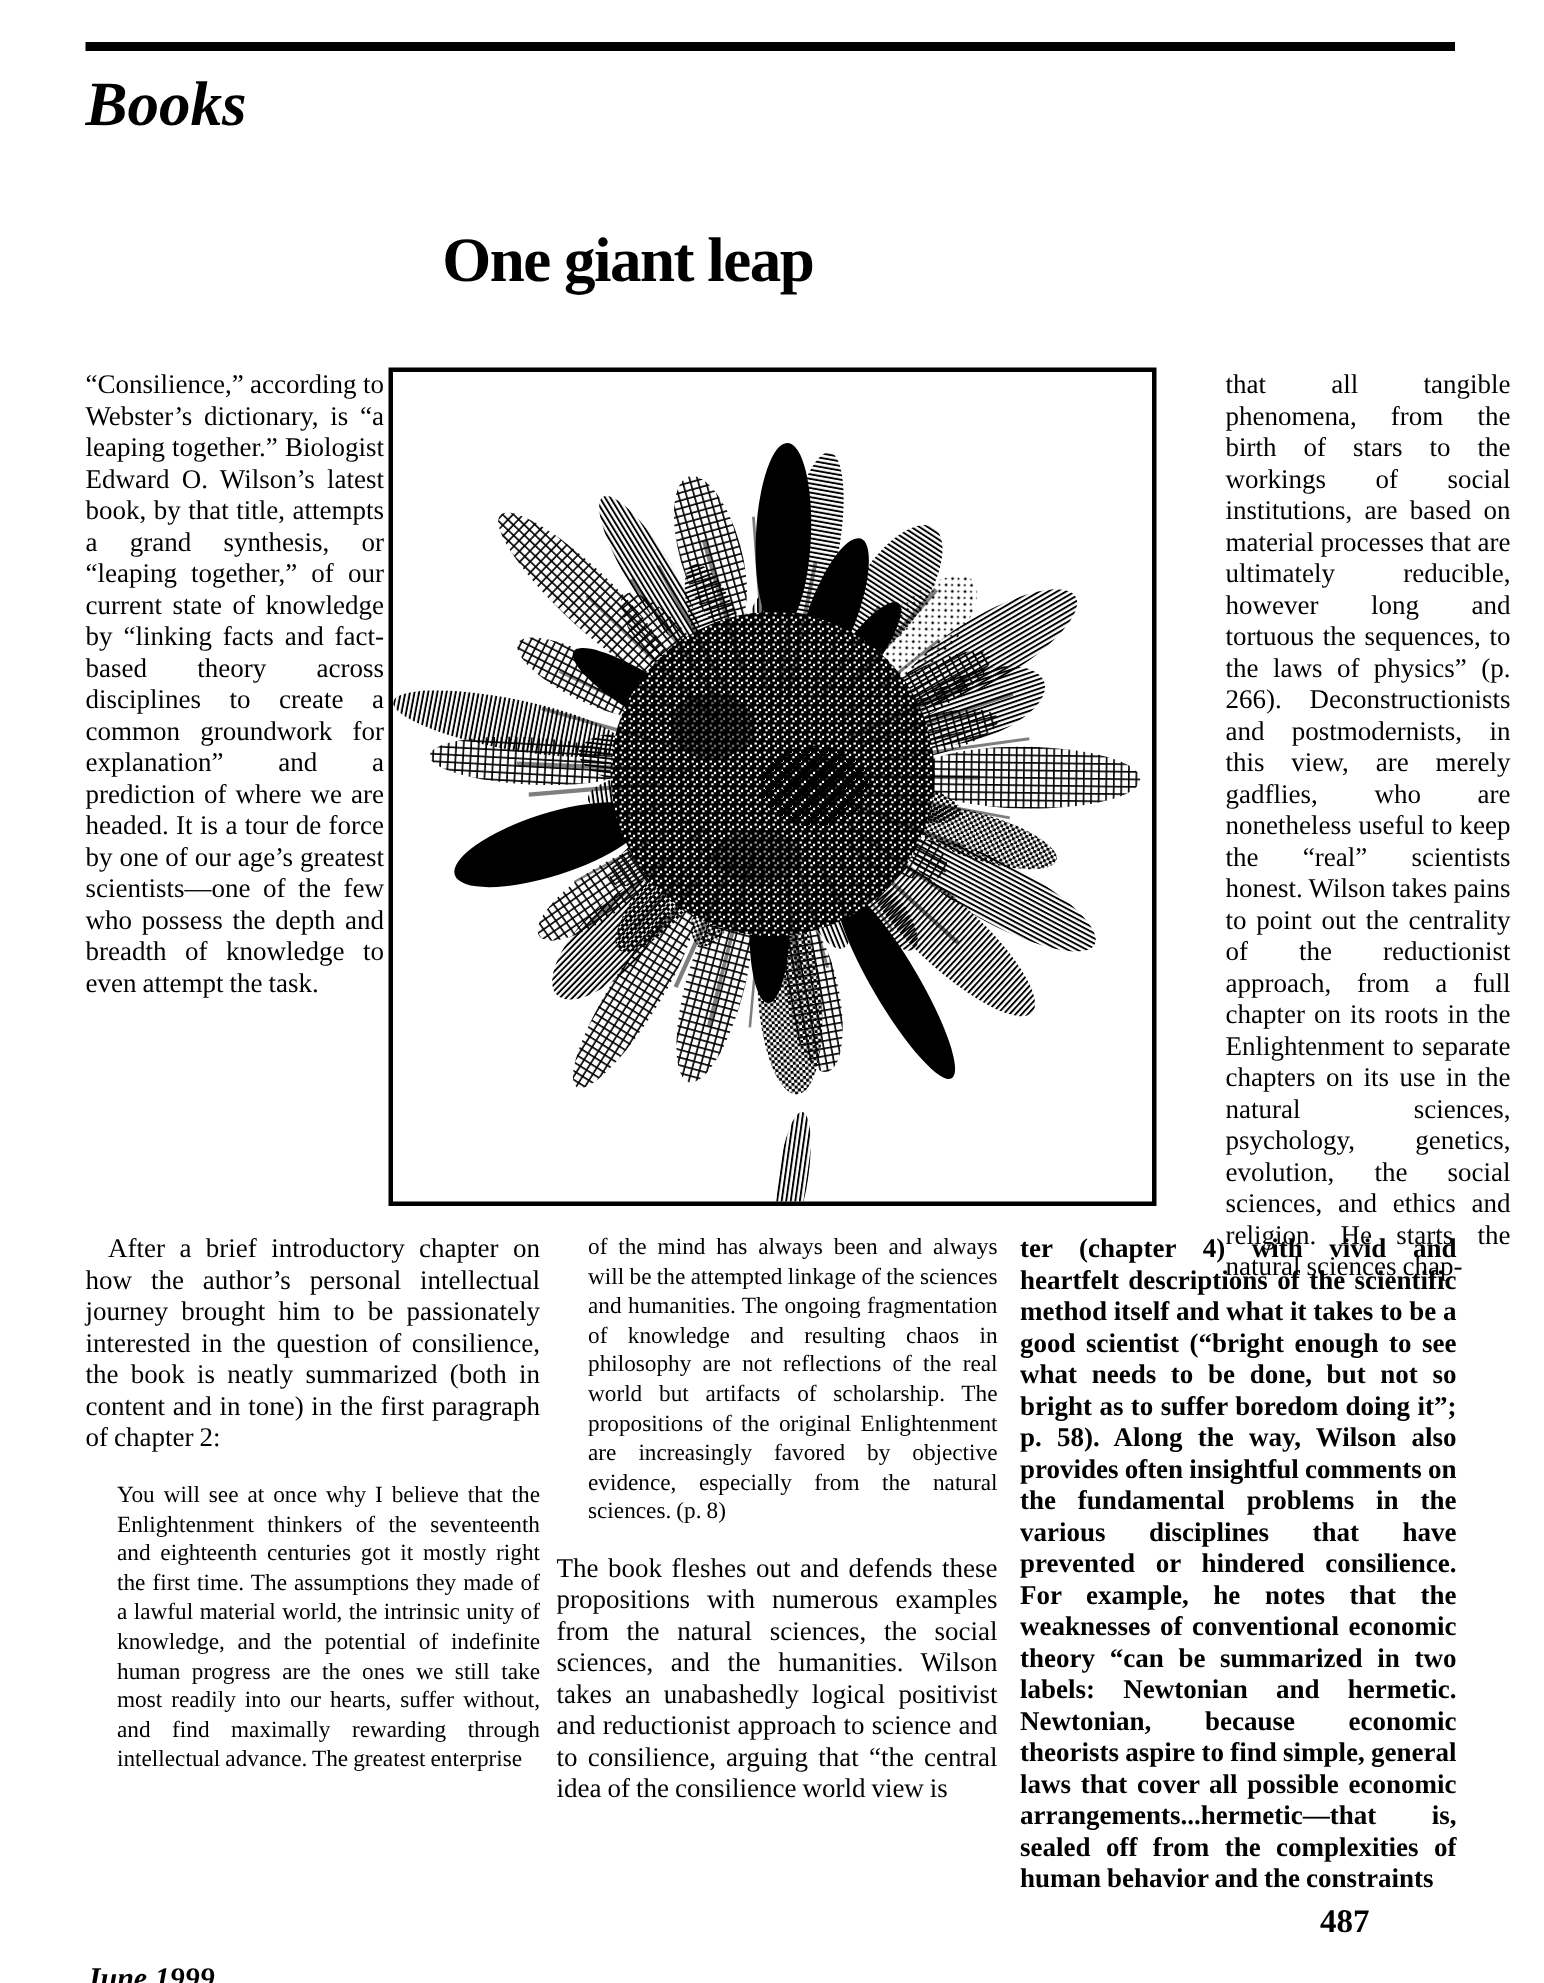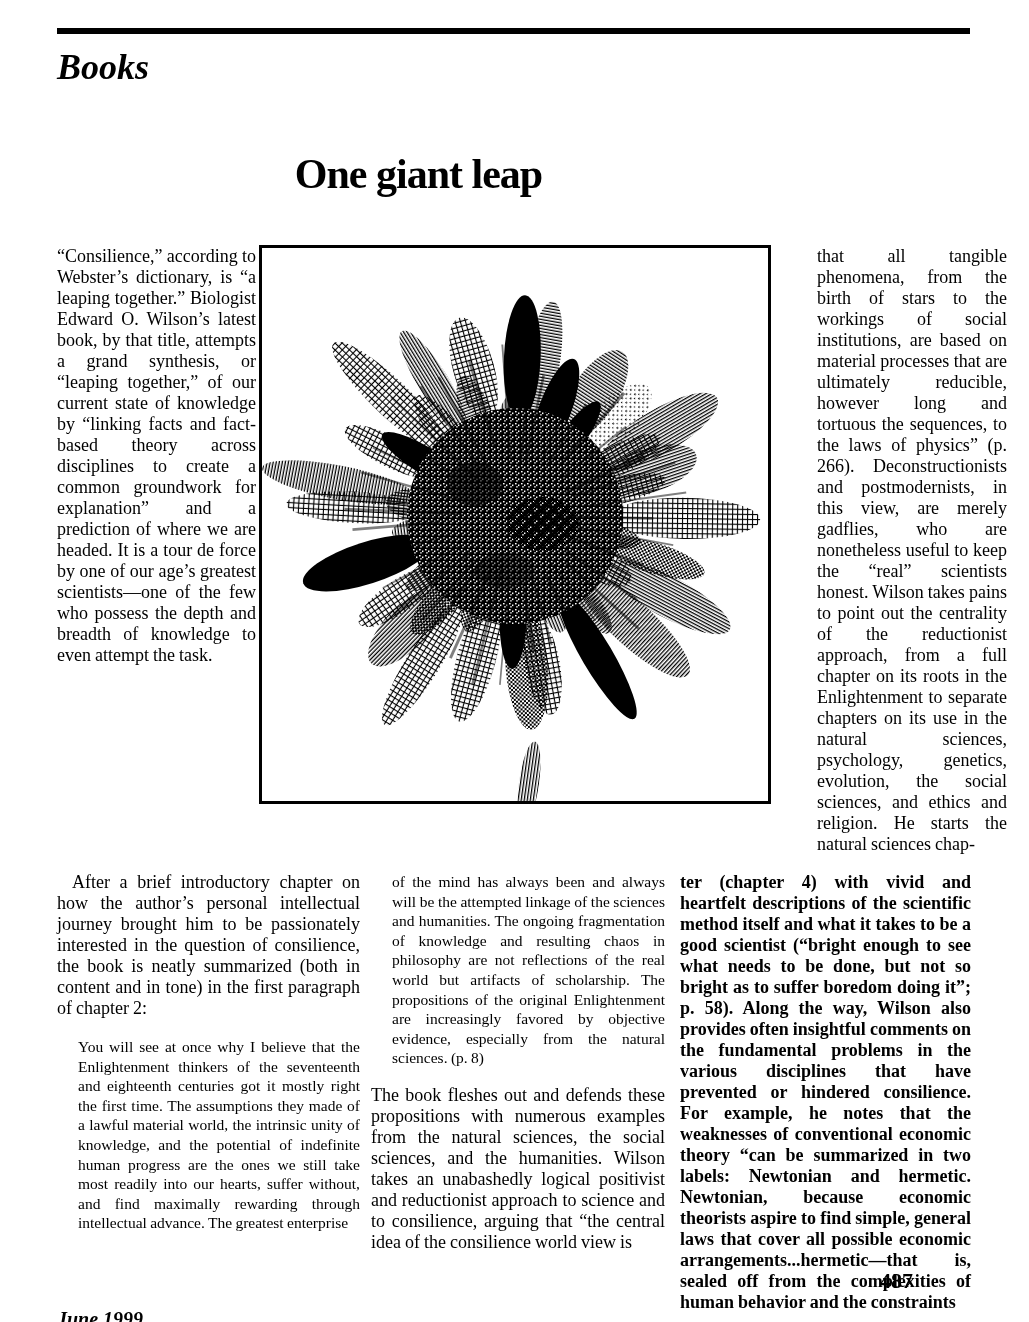--- a/index.html
+++ b/index.html
@@ -2,33 +2,33 @@
 <html lang="en"><head>
 <meta charset="utf-8">
 <style>
   html,body{margin:0;padding:0;background:#e8e8e8;}
   .page{
     position:relative;width:1029px;height:1322px;background:#ffffff;
     margin:0 auto;font-family:"Liberation Serif","DejaVu Serif",serif;color:#000;
     overflow:hidden;
   }
   .rule{position:absolute;left:57px;top:28px;width:913px;height:6px;background:#000;}
-  .books{position:absolute;left:57px;top:46px;font-size:36px;font-style:italic;font-weight:600;letter-spacing:0px;}
+  .books{position:absolute;left:57px;top:46px;font-size:42px;font-style:italic;font-weight:600;letter-spacing:0px;}
   .title{position:absolute;left:0;top:150px;width:837px;text-align:center;font-size:42px;font-weight:700;letter-spacing:-1px;}
   .txt{font-size:18px;line-height:21px;text-align:justify;hyphens:auto;-webkit-hyphens:auto;word-spacing:-0.5px;}
   .col-left{position:absolute;left:57px;top:246px;width:199px;}
   .col-right{position:absolute;left:781px;top:246px;width:190px;margin-left:36px;}
   .figure{
     position:absolute;left:259px;top:245px;width:512px;height:559px;
     border:3px solid #000;box-sizing:border-box;background:#fff;
   }
   .figure svg{display:block;width:100%;height:100%;}
   .citation{font-weight:700;margin:0 0 20px 0;}
   .citation .rest{font-weight:400;}
-  .lcol{position:absolute;top:872px;}
+  .lcol{position:absolute;top:822px;}
   .c1{left:57px;width:303px;}
   .c2{left:371px;width:294px;}
   .c3{left:680px;width:291px;font-weight:bold;}
   .bq{font-size:15.5px;line-height:19.6px;padding-left:21px;margin:18px 0 0 0;text-align:justify;hyphens:auto;}
   .bq2{margin:0 0 17px 0;padding-left:21px;}
   .indent{text-indent:15px;}
   p{margin:0;}
   .footer-left{position:absolute;left:57px;top:1308px;font-size:20px;font-style:italic;font-weight:600;}
   .footer-right{position:absolute;left:880px;top:1268px;width:90px;text-align:left;font-size:22px;font-weight:700;}
 </style>

